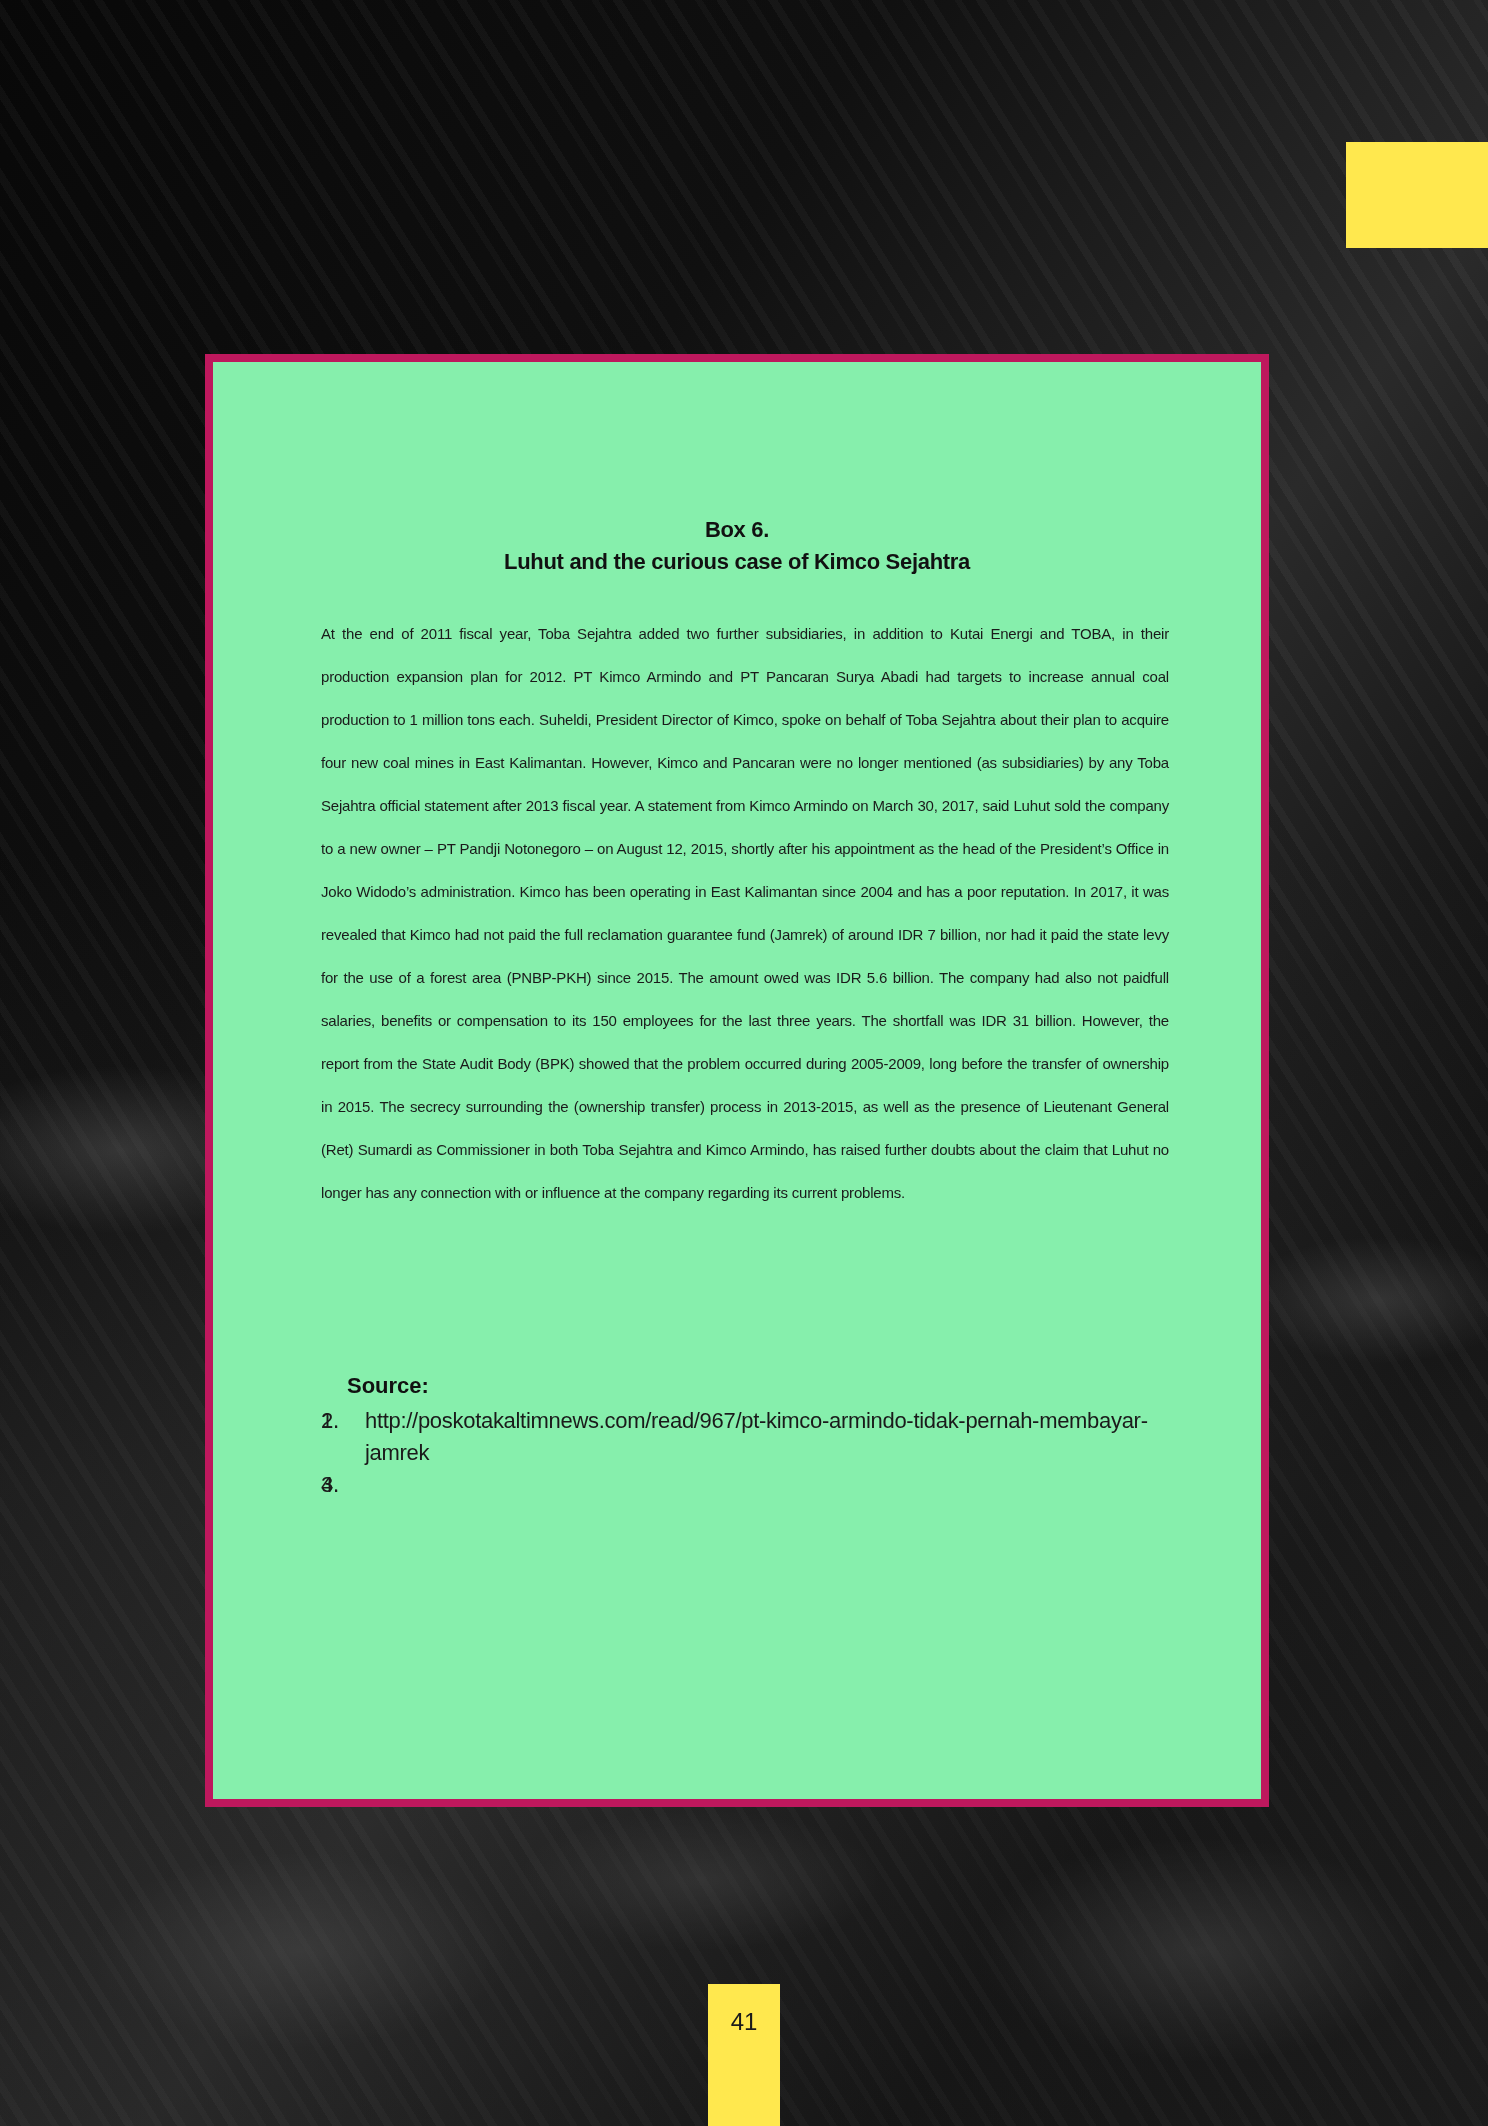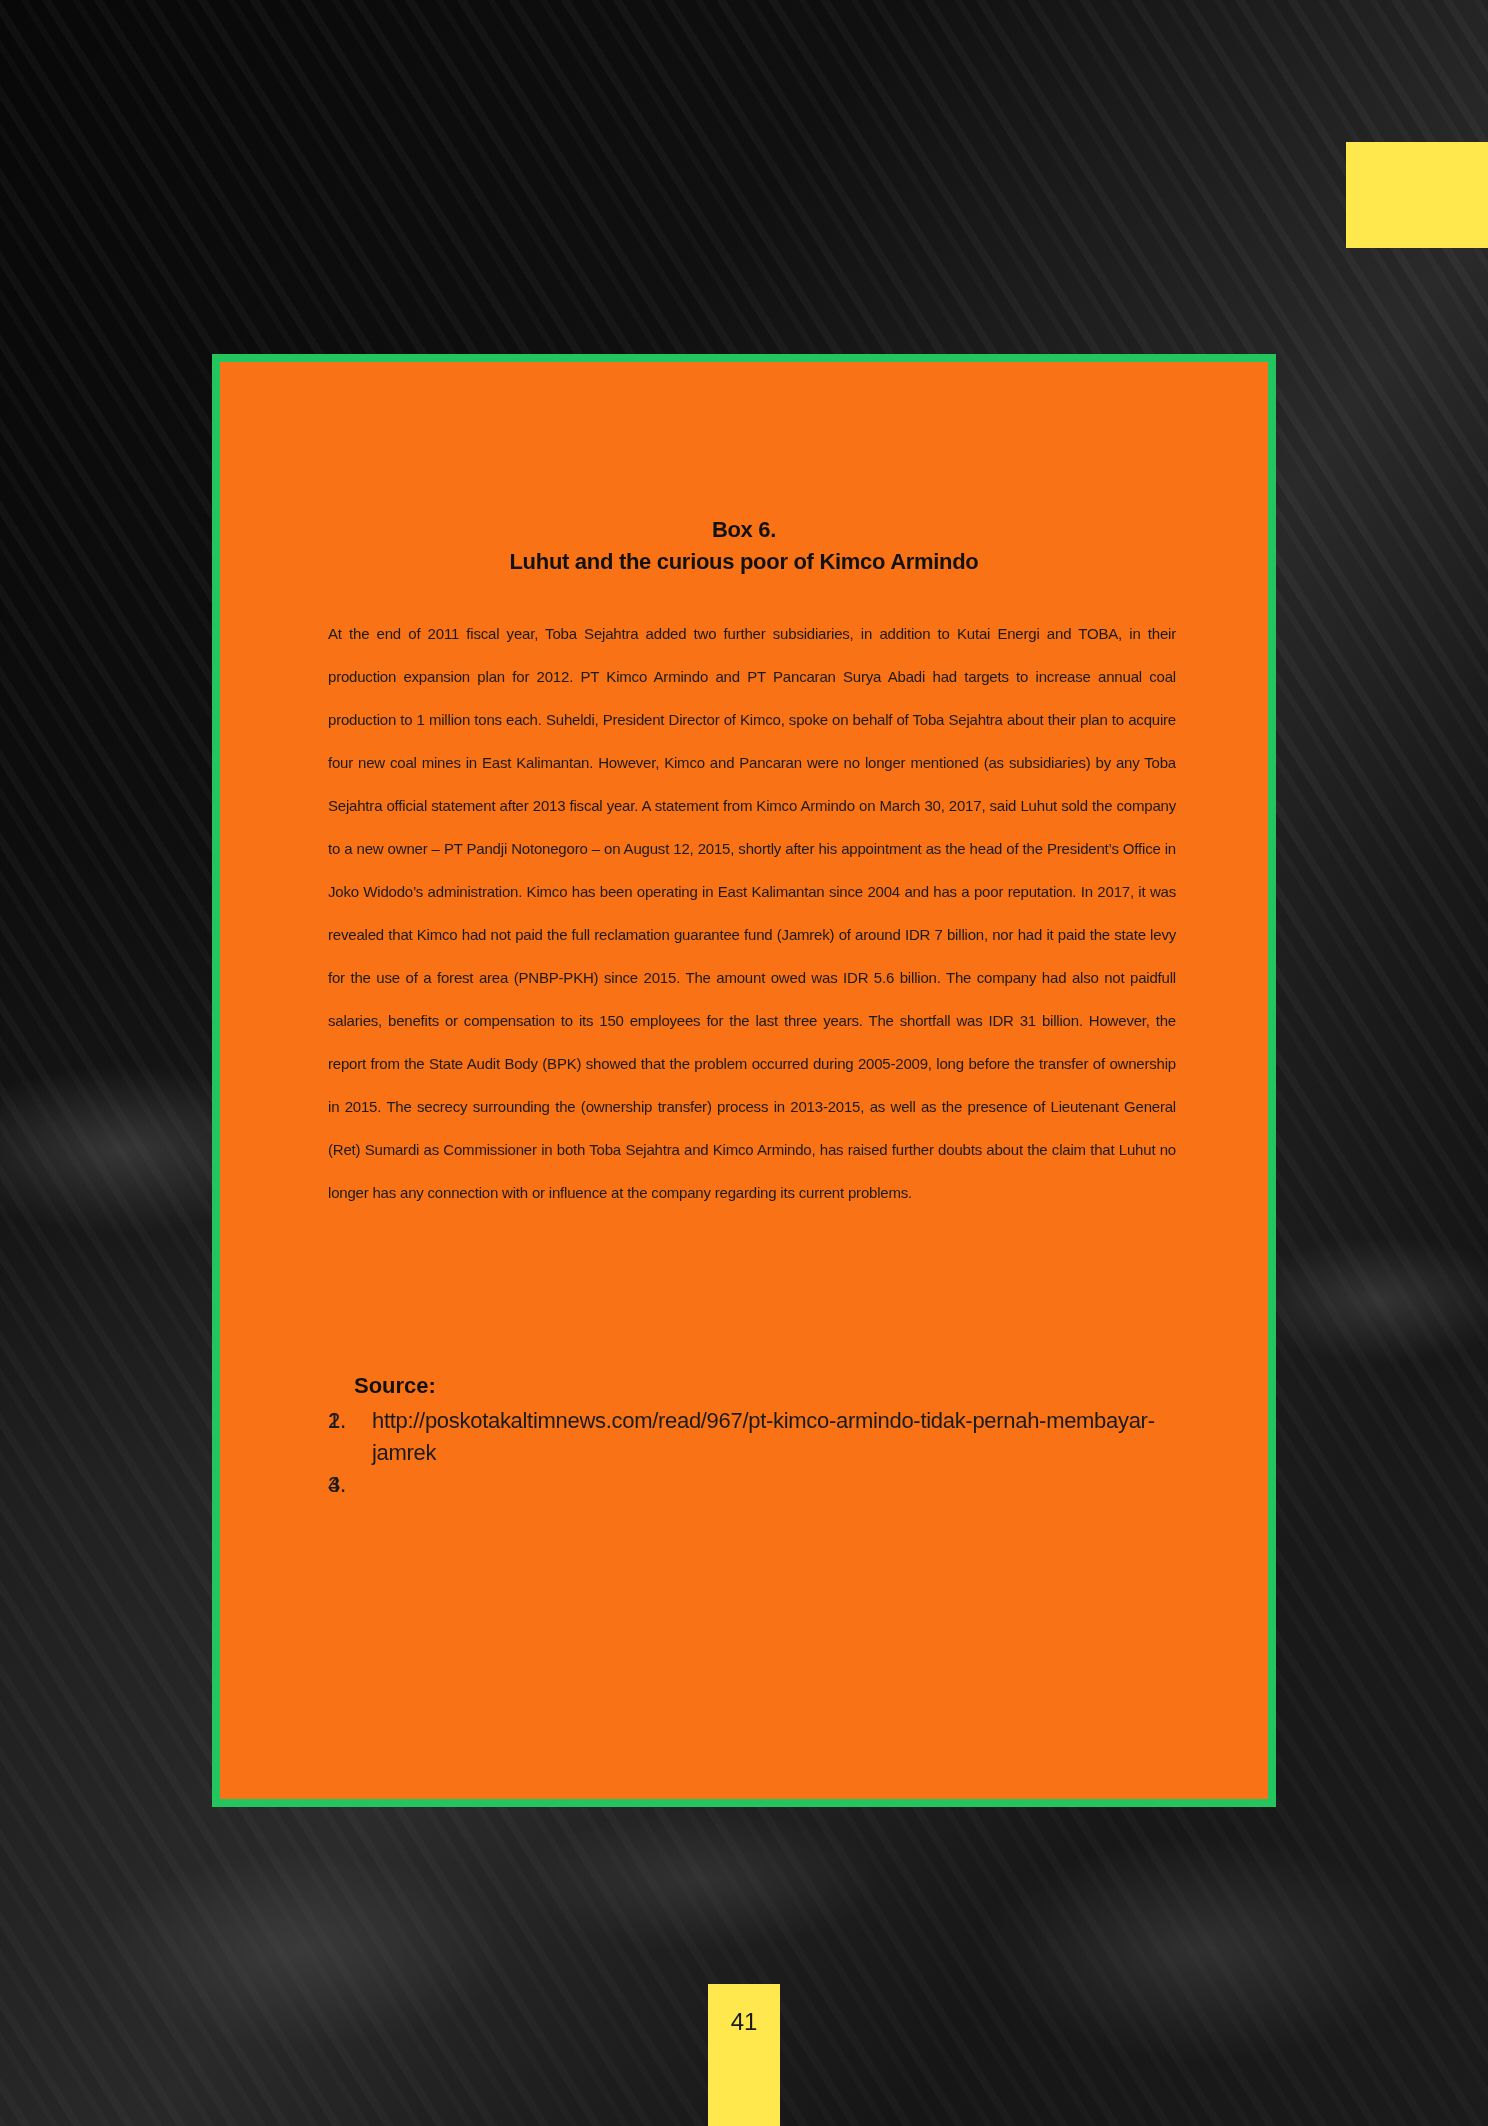--- a/index.html
+++ b/index.html
@@ -22,22 +22,22 @@
   .bg::after {
     content:""; position:absolute; inset:0;
     background:
       linear-gradient(180deg, rgba(0,0,0,0) 0%, rgba(0,0,0,0) 40%, rgba(60,60,60,0.25) 70%, rgba(40,40,40,0.3) 100%);
   }
   .corner-tab {
     position:absolute; left:1346px; top:142px; width:142px; height:106px;
     background:#FFE84E;
   }
   .box {
-    position:absolute; left:212px; top:354px; width:1048px; height:1437px;
-    border:8px solid #22c55e; background:#f97316;
+    position:absolute; left:205px; top:354px; width:1048px; height:1437px;
+    border:8px solid #be185d; background:#86efac;
   }
   .title {
     position:absolute; left:0; right:0; text-align:center;
     font-weight:bold; font-size:22px; color:#111;
     letter-spacing:-0.3px;
   }
   .title.l1 { top:155px; }
   .title.l2 { top:187px; }
   .body-text {
     position:absolute; left:108px; width:848px; top:250px;
@@ -66,21 +66,21 @@
 </style>
 </head>
 <body>
 
 <div class="bg"></div>
 
 <div class="corner-tab"></div>
 
 <div class="box">
   <div class="title l1">Box 6.</div>
-  <div class="title l2">Luhut and the curious poor of Kimco Armindo</div>
+  <div class="title l2">Luhut and the curious case of Kimco Sejahtra</div>
 
   <div class="body-text">At the end of 2011 fiscal year, Toba Sejahtra added two further subsidiaries, in addition to Kutai Energi and TOBA, in their production expansion plan for 2012. PT Kimco Armindo and PT Pancaran Surya Abadi had targets to increase annual coal production to 1 million tons each. Suheldi, President Director of Kimco, spoke on behalf of Toba Sejahtra about their plan to acquire four new coal mines in East Kalimantan.  However, Kimco and Pancaran were no longer mentioned (as subsidiaries) by any Toba Sejahtra official statement after 2013 fiscal year. A statement from Kimco Armindo on March 30, 2017, said Luhut sold the company to a new owner – PT Pandji Notonegoro – on August 12, 2015, shortly after his appointment as the head of the President’s Office in Joko Widodo’s administration. Kimco has been operating in East Kalimantan since 2004 and has a poor reputation. In 2017, it was revealed that Kimco had not paid the full reclamation guarantee fund (Jamrek)  of around IDR 7 billion, nor had it paid the state levy for the use of a forest area (PNBP-PKH) since 2015. The amount owed was IDR 5.6 billion. The company had also not paidfull salaries, benefits or compensation to its 150 employees for the last three years. The shortfall was IDR 31 billion. However, the report from the State Audit Body (BPK) showed that the problem occurred during 2005-2009, long before the transfer of ownership in 2015. The secrecy surrounding the (ownership transfer) process in 2013-2015, as well as the presence of Lieutenant General (Ret) Sumardi as Commissioner in both Toba Sejahtra and Kimco Armindo, has raised further doubts about the claim that Luhut no longer has any connection with or influence at  the company regarding its current problems.</div>
 
   <div class="source-label">Source:</div>
 
   <ol class="sources">
     <li>
       <span class="num">1.</span>
     </li>
     <li>

